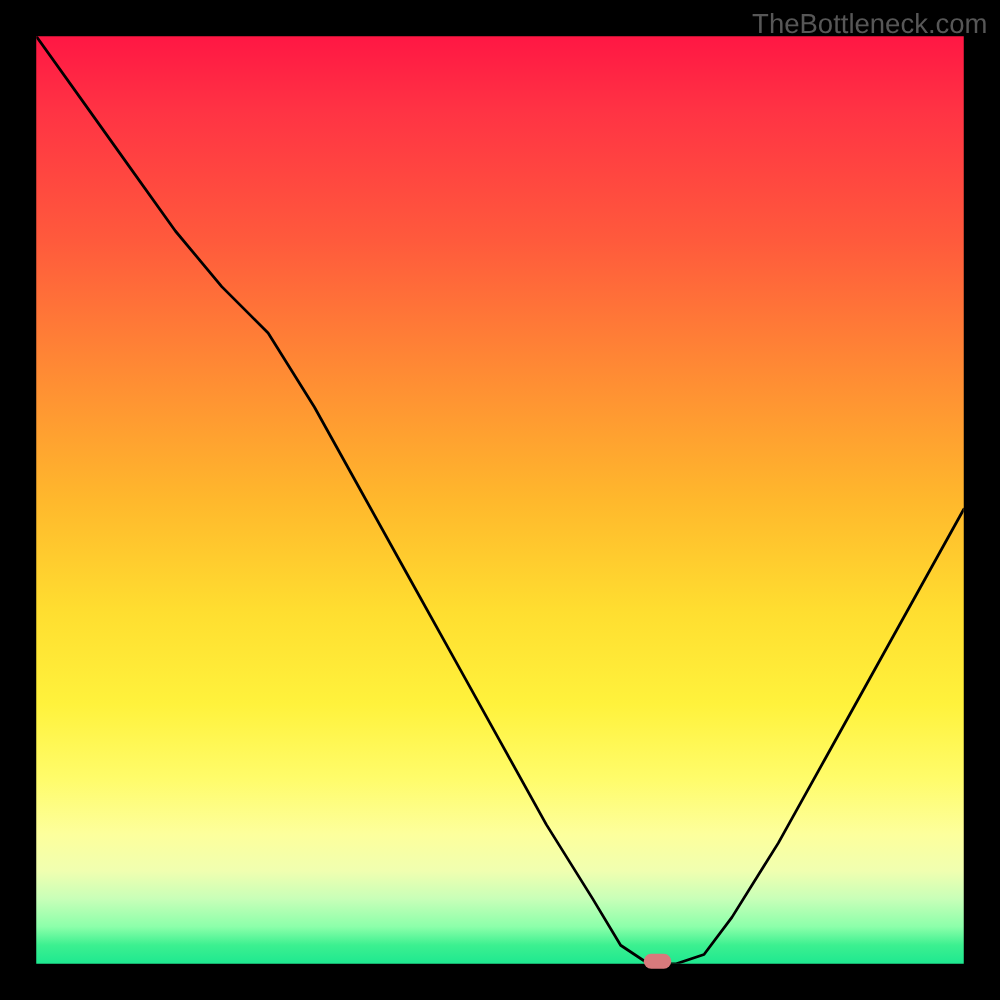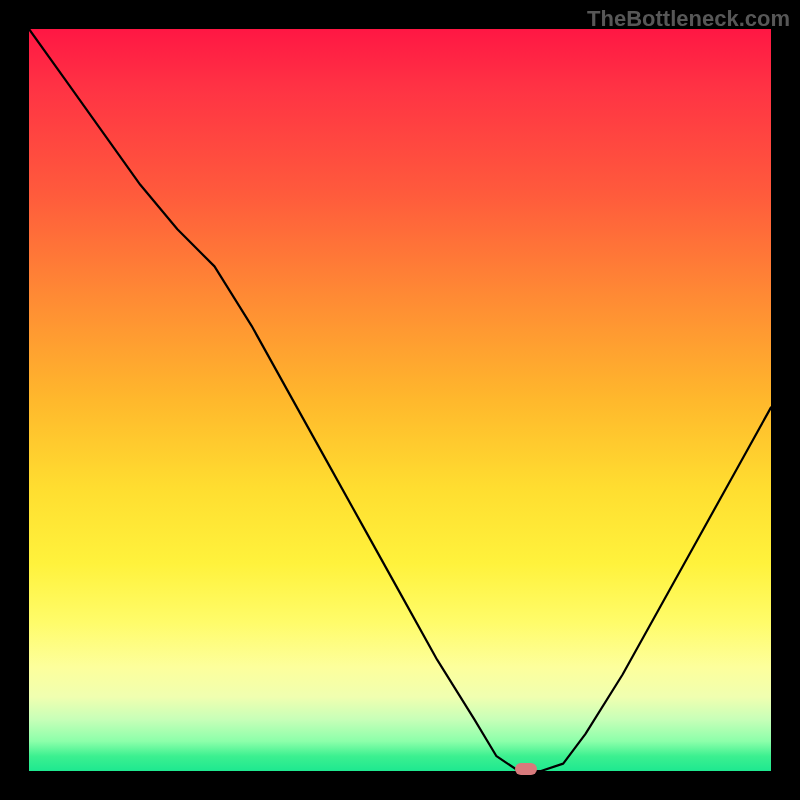--- a/index.html
+++ b/index.html
@@ -11,21 +11,21 @@
     position: relative;
     overflow: hidden;
   }
   .watermark {
     position: absolute;
     top: 6px;
     right: 10px;
     font-family: Arial, sans-serif;
     font-size: 22px;
     color: #575757;
-    font-weight: 700;
+    font-weight: 400;
     z-index: 10;
   }
   .plot-area {
     position: absolute;
     left: 29px;
     top: 29px;
     width: 742px;
     height: 742px;
     background: linear-gradient(to bottom,
       #ff1744 0%,

